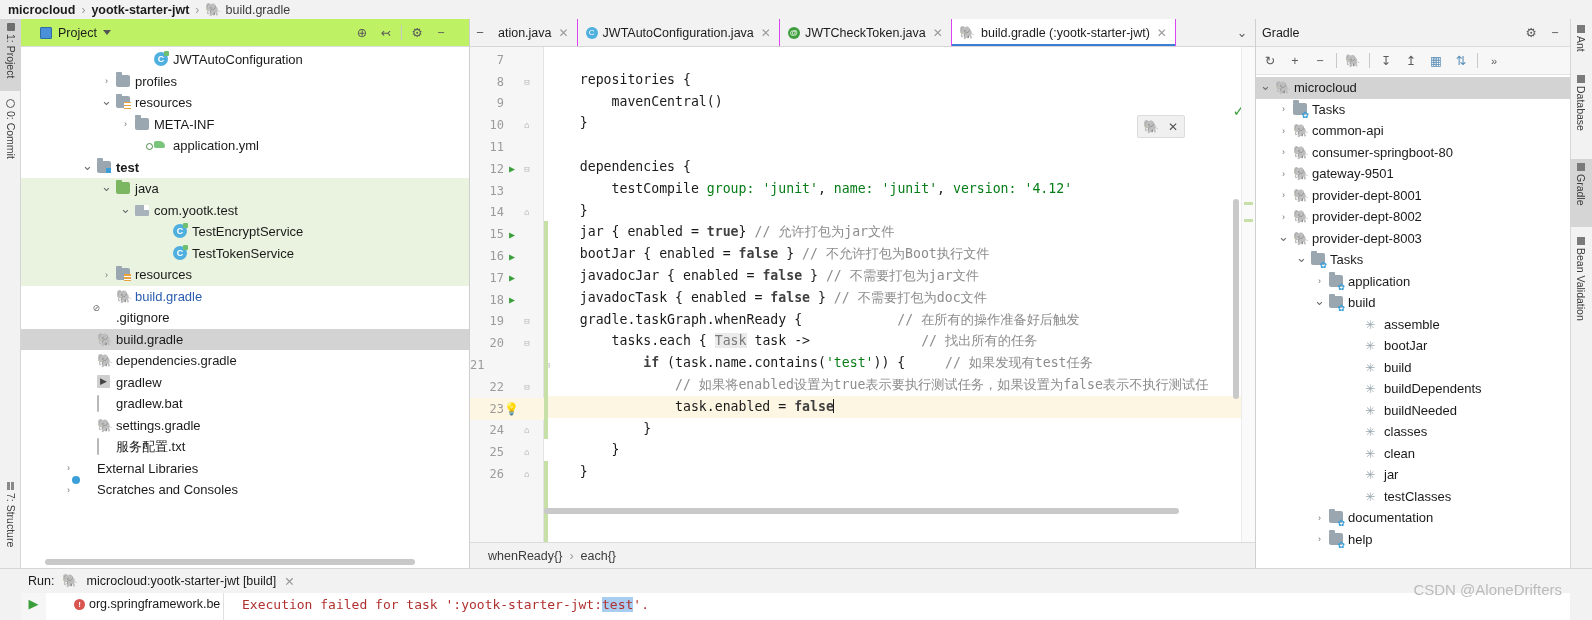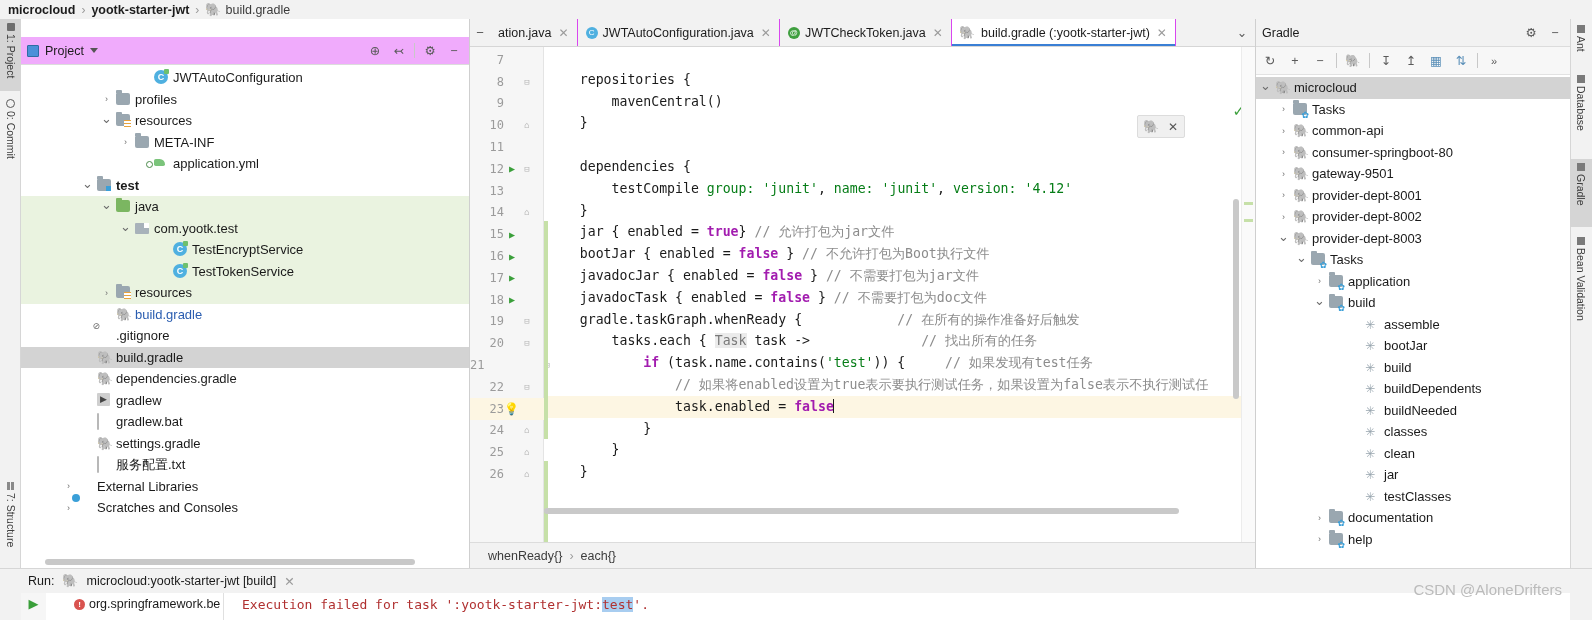--- a/index.html
+++ b/index.html
@@ -54,22 +54,22 @@
   }
   .rtab.active { background:#d5d5d5; }
 
   
   .project-panel {
     position:absolute; left:21px; top:19px; width:449px; height:549px;
     background:#ffffff; border-right:1px solid #cfcfcf;
     display:flex; flex-direction:column;
   }
   .panel-head {
-    height:28px; background:#f0abfc; border-bottom:1px solid #dcdcdc;
-    display:flex; align-items:center; padding:0 6px; gap:6px; flex:none;margin-top:18px;
+    height:28px; background:#bef264; border-bottom:1px solid #dcdcdc;
+    display:flex; align-items:center; padding:0 19px; gap:6px; flex:none;
   }
   .panel-head .title { font-size:12.5px; color:#1c1c1c; }
   .blue-sq { width:12px;height:12px;background:#4a90d9;border:1px solid #2e6da4;border-radius:1px; }
   .caret-dn { width:0;height:0;border-left:4px solid transparent;border-right:4px solid transparent;border-top:5px solid #555; }
   .spacer { flex:1; }
   .hicon { width:18px;height:18px;display:flex;align-items:center;justify-content:center;color:#5a5a5a; }
   .divider-v { width:1px;height:15px;background:#c8c8c8; }
 
   .tree {
     flex:1; overflow:hidden; position:relative; padding-top:2px;
@@ -159,21 +159,21 @@
   .gline .fold { width:14px; text-align:center; color:#b5b5b5; font-size:9px; }
 
   .code {
     position:absolute; left:74px; top:0; right:0; bottom:0;
     font-family:"DejaVu Sans Mono","Liberation Mono",monospace;
     font-size:13.2px; line-height:21.8px; white-space:pre; overflow:hidden;
     padding-left:4px;
   }
   .cl { height:21.8px; }
   .cl.hl { background:#fdf6e3; }
-  .kw { color:#a21caf; font-weight:bold; }
+  .kw { color:#404040; font-weight:bold; }
   .str { color:#067d17; }
   .cmt { color:#8c8c8c; }
   .chip { background:#ebebeb; color:#7a7a7a; }
   .caret-bar { display:inline-block;width:1px;height:14px;background:#1a1a1a;vertical-align:-2px;margin-left:-1px; }
 
   .green-stripe { position:absolute; left:0; width:4px; background:#c6e0a8; }
 
   .overlay-note {
     position:absolute; font-family:"DejaVu Sans","Liberation Sans",sans-serif;
     font-size:33px; color:#000; font-weight:500; letter-spacing:0px;

